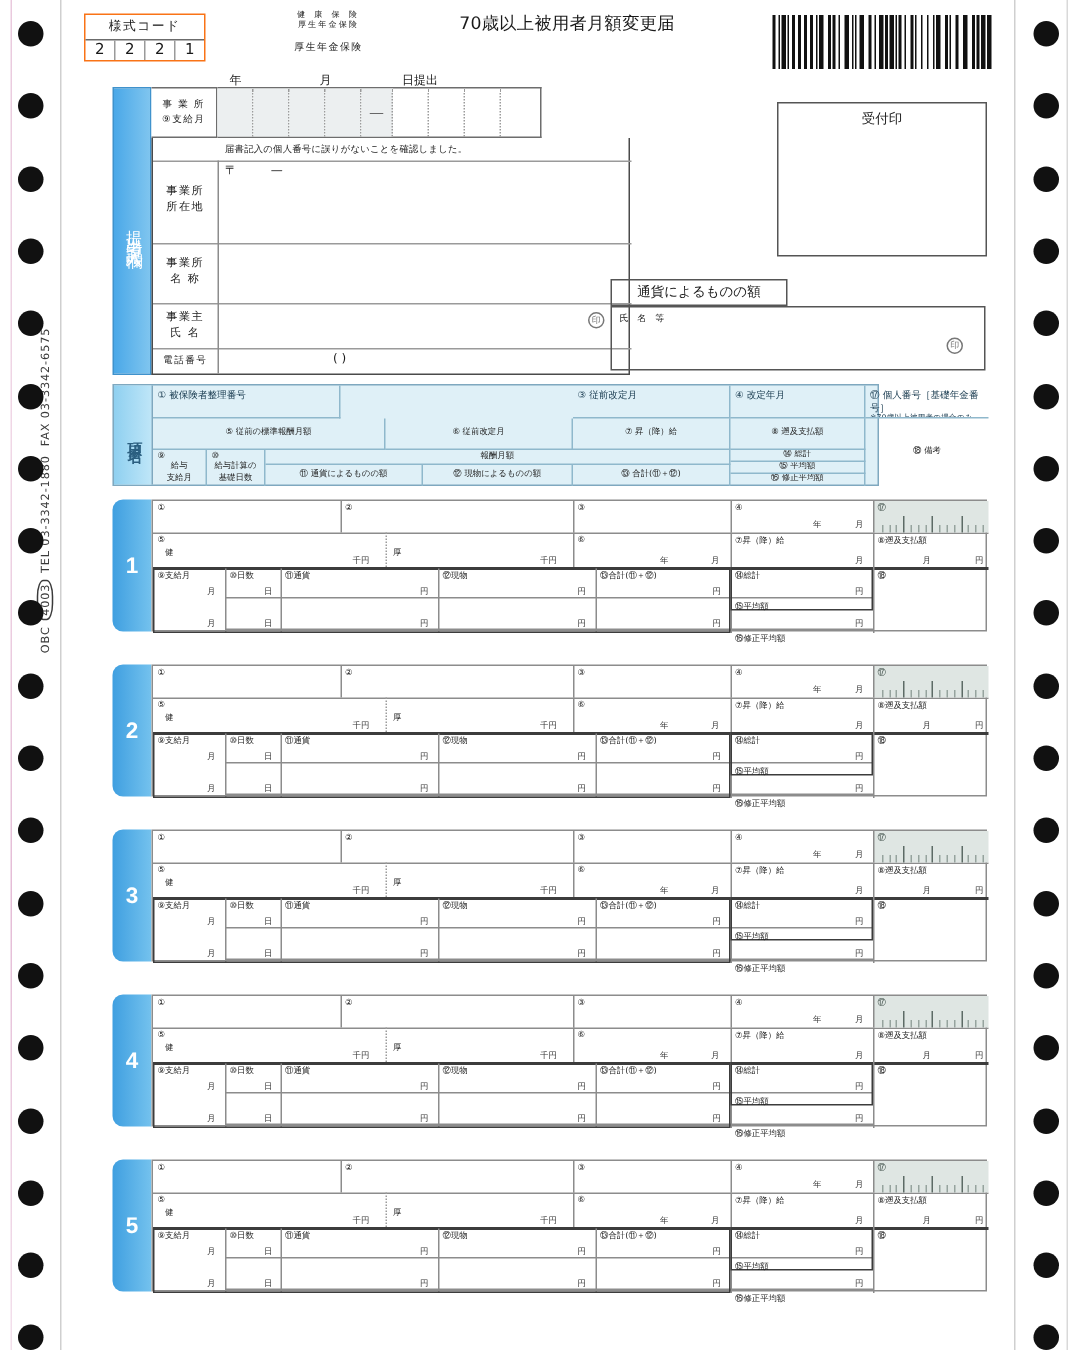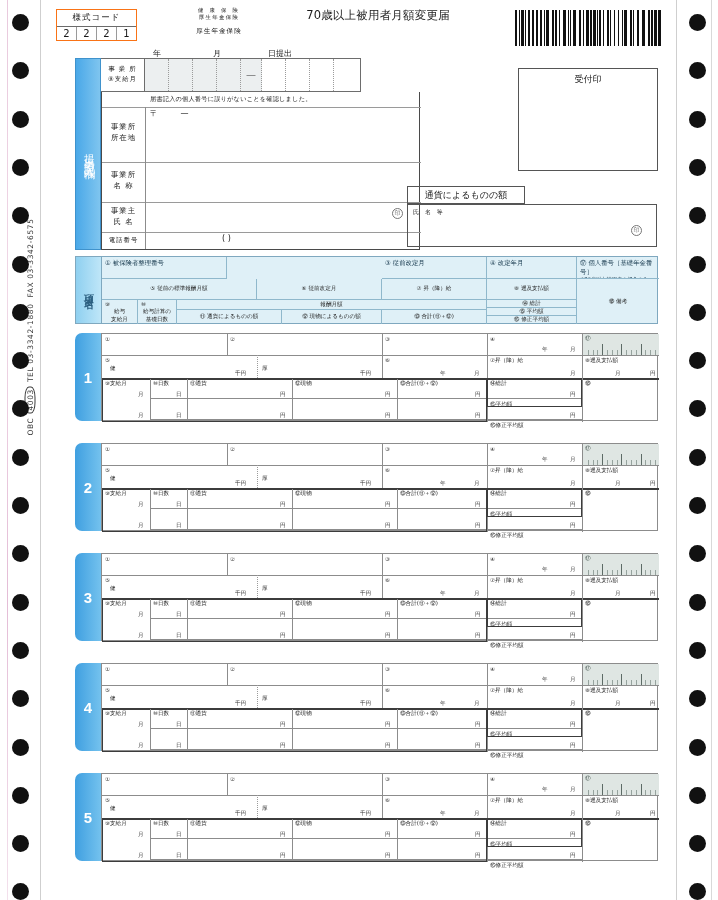--- a/index.html
+++ b/index.html
@@ -138,21 +138,21 @@
     border:1px solid #555;
   }
   .sr-box .lbl { position:absolute; left:5px; top:3px; font-size:6px; letter-spacing:2px; }
   .sr-box .seal {
     position:absolute; right:14px; top:20px; width:11px; height:11px;
     border:1px solid #777; border-radius:50%;
     font-size:6px; display:flex; align-items:center; justify-content:center; color:#777;
   }
 
   
-  .hdr { position:absolute; left:30px; top:256px; width:583px; height:68px;
+  .hdr { position:absolute; left:30px; top:256px; width:511px; height:68px;
          border:1px solid #7fa8bf; background:#dff0f7; }
   .hdr-tab {
     position:absolute; left:0; top:0; width:26px; height:100%;
     background:linear-gradient(to right,#8fd0f0,#bfe6f8);
     border-right:1px solid #7fa8bf;
     display:flex; align-items:center; justify-content:center;
   }
   .hdr-tab span { writing-mode:vertical-rl; font-size:10px; color:#2b5f80; letter-spacing:2px; font-weight:bold; }
   .hcell {
     position:absolute; border-right:1px solid #8fb8cc; border-bottom:1px solid #8fb8cc;

